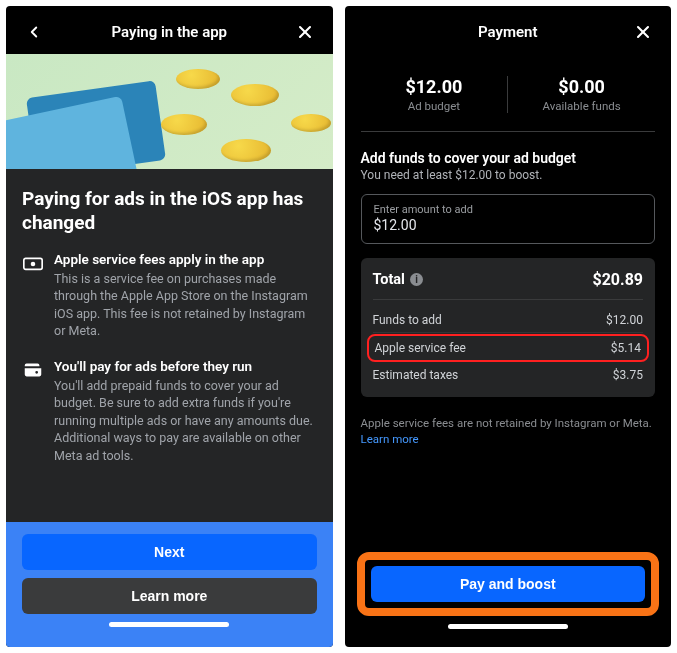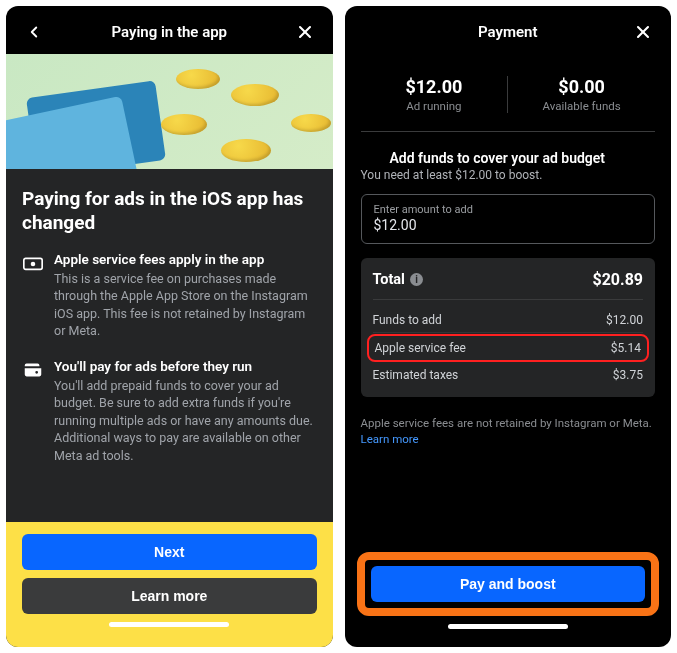--- a/index.html
+++ b/index.html
@@ -8,21 +8,21 @@
     font-family: -apple-system, BlinkMacSystemFont, "Segoe UI", Roboto, Helvetica, Arial, sans-serif;
     width: 677px;
     height: 653px;
     display: flex;
     gap: 12px;
     padding: 6px;
   }
   .phone {
     flex: 1;
     background: #000;
-    border-radius: 12px;
+    border-radius: 4px;
     display: flex;
     flex-direction: column;
     position: relative;
     overflow: hidden;
   }
   .header {
     display: flex;
     align-items: center;
     justify-content: space-between;
     padding: 14px 16px 10px;
@@ -72,21 +72,21 @@
     line-height: 1.25;
     margin-bottom: 16px;
     color: #fff;
   }
   .info-row { display: flex; gap: 10px; margin-bottom: 18px; }
   .info-icon { width: 22px; flex-shrink: 0; color: #fff; margin-top: 1px; }
   .info-title { font-size: 13.5px; font-weight: 600; color: #fff; margin-bottom: 3px; }
   .info-desc { font-size: 12.5px; color: #a0a4aa; line-height: 1.4; }
   .footer-left {
     padding: 12px 16px 16px;
-    background: #fde047;
+    background: #3b82f6;
   }
   .btn {
     width: 100%;
     border: none;
     border-radius: 6px;
     padding: 10px 12px;
     font-size: 14px;
     font-weight: 600;
     cursor: pointer;
     text-align: center;
@@ -112,21 +112,21 @@
   .budget-row {
     display: flex;
     border-bottom: 1px solid #3a3b3c;
     padding: 10px 0 18px;
     margin-bottom: 18px;
   }
   .budget-cell { flex: 1; text-align: center; }
   .budget-cell:first-child { border-right: 1px solid #3a3b3c; }
   .budget-amount { font-size: 18px; font-weight: 700; color: #fff; margin-bottom: 2px; }
   .budget-label { font-size: 11.5px; color: #8a8d91; }
-  .section-title { font-size: 14px; font-weight: 600; color: #fff; margin-bottom: 2px; margin-left: 29px; }
+  .section-title { font-size: 14px; font-weight: 600; color: #fff; margin-bottom: 2px; }
   .section-sub { font-size: 12px; color: #b0b3b8; margin-bottom: 12px; }
   .amount-box {
     border: 1px solid #55585c;
     border-radius: 6px;
     padding: 8px 12px 10px;
     margin-bottom: 14px;
   }
   .amount-label { font-size: 11px; color: #9a9da1; margin-bottom: 1px; }
   .amount-value { font-size: 14px; color: #e4e6eb; }
   .total-box {
@@ -248,21 +248,21 @@
           <line x1="18" y1="6" x2="6" y2="18"></line>
           <line x1="6" y1="6" x2="18" y2="18"></line>
         </svg>
     </div>
   </div>
 
   <div class="body-right">
     <div class="budget-row">
       <div class="budget-cell">
         <div class="budget-amount">$12.00</div>
-        <div class="budget-label">Ad running</div>
+        <div class="budget-label">Ad budget</div>
       </div>
       <div class="budget-cell">
         <div class="budget-amount">$0.00</div>
         <div class="budget-label">Available funds</div>
       </div>
     </div>
 
     <div class="section-title">Add funds to cover your ad budget</div>
     <div class="section-sub">You need at least $12.00 to boost.</div>
 

